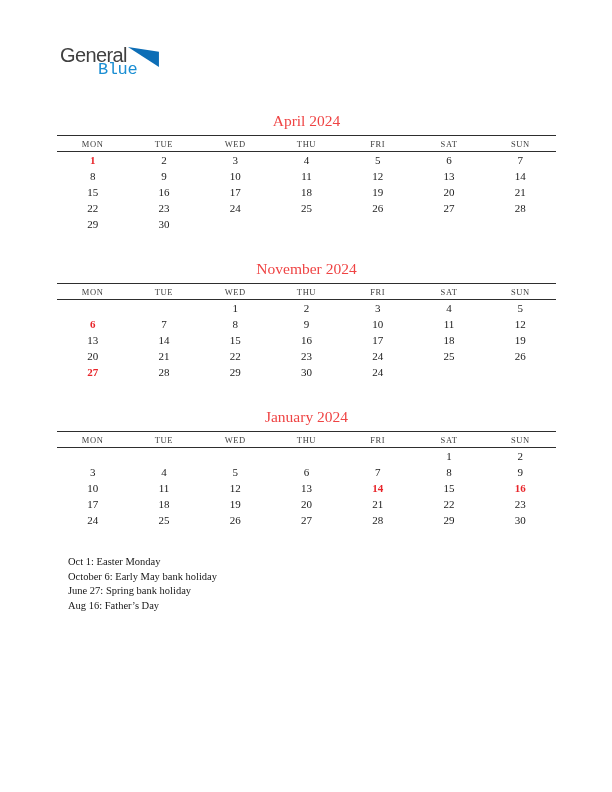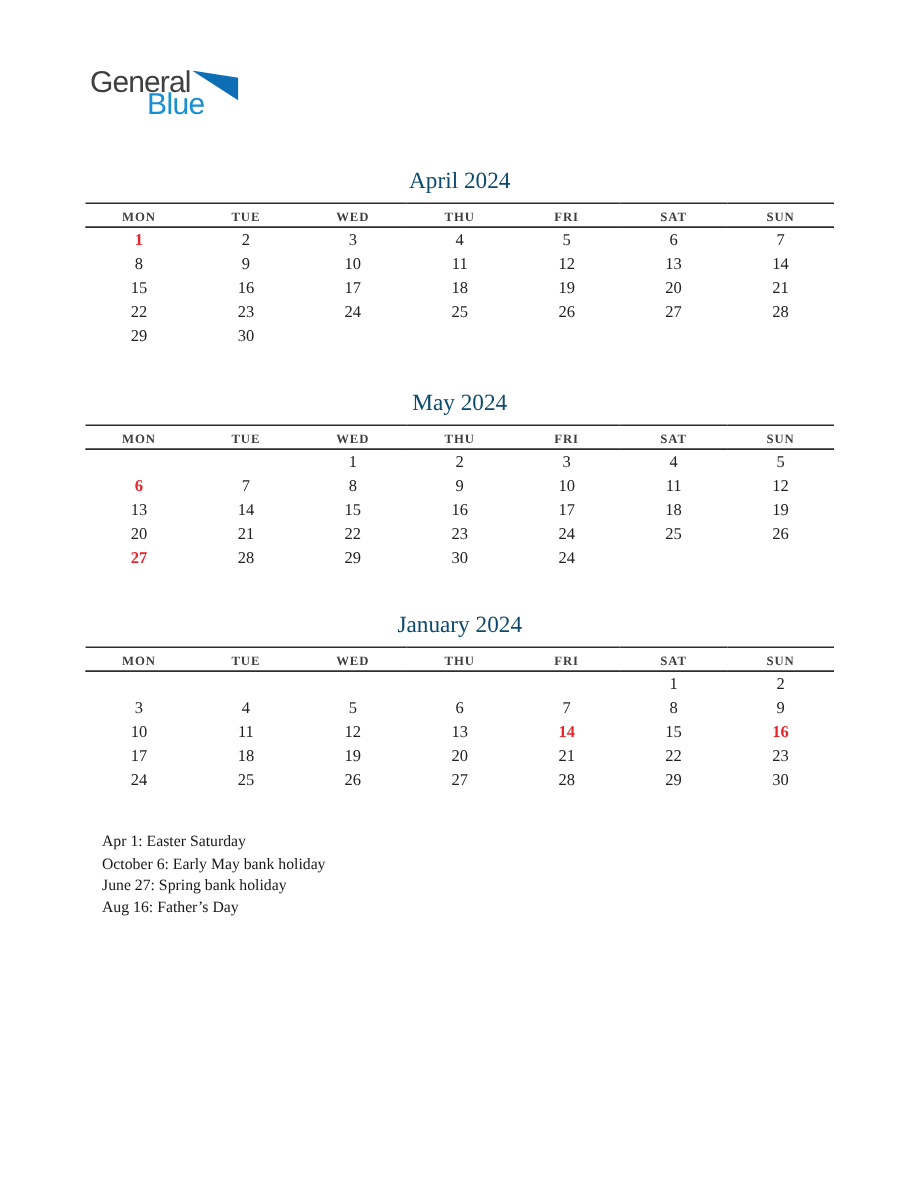--- a/index.html
+++ b/index.html
@@ -24,40 +24,40 @@
     font-family:"Liberation Sans", sans-serif;
     font-size:20px; line-height:21px; letter-spacing:-0.6px;
     color:#404040; font-weight:500;
   }
   .logo-triangle {
     width:31px; height:20px; margin:2px 0 0 1px;
     background:var(--brand-triangle);
     clip-path:polygon(0 0, 100% 24%, 100% 100%);
   }
   .logo-blue {
-    font-family:Liberation Sans, sans-serif;
-    font-size:20px; line-height:20px; letter-spacing:-0.4px;
+    font-family:Liberation Mono, monospace;
+    font-size:17px; line-height:20px; letter-spacing:-0.4px;
     color:var(--brand-blue); margin:-7px 0 16px 38px; font-weight:500;
   }
   .doc-title { text-align:right; font-size:24px; line-height:30px; color:#000; }
 
   
   .months { position:absolute; left:57px; top:112px; width:499px; }
   .month { margin:0 0 28px 0; }
   .month-title {
     margin:0 0 5px 0; text-align:center;
-    font-size:15.5px; line-height:18px; font-weight:500; color:#0c4a6e;
+    font-size:15.5px; line-height:18px; font-weight:500; color:#ef4444;
   }
   table.cal { width:100%; border-collapse:collapse; table-layout:fixed; }
   table.cal thead tr {
     border-top:1px solid #2e2e2e;
     border-bottom:1px solid #2e2e2e;
   }
   table.cal th {
-    font-size:8.5px; font-weight:bold; letter-spacing:0.6px;
+    font-size:8.5px; font-weight:normal; letter-spacing:0.6px;
     color:#3d3d3d; height:15px; padding:0; text-align:center;
   }
   table.cal td {
     font-size:11px; text-align:center; height:16px; padding:0;
     color:#212121; line-height:16px;
   }
   table.cal td.red { color:var(--holiday-red); font-weight:bold; }
 
   
   .holidays {
@@ -141,21 +141,21 @@
               <td></td>
               <td></td>
               <td></td>
               <td></td>
               <td></td>
             </tr>
           </tbody>
         </table>
       </section>
       <section class="month">
-        <h2 class="month-title">May 2024</h2>
+        <h2 class="month-title">November 2024</h2>
         <table class="cal">
           <thead>
             <tr>
               <th>MON</th>
               <th>TUE</th>
               <th>WED</th>
               <th>THU</th>
               <th>FRI</th>
               <th>SAT</th>
               <th>SUN</th>
@@ -269,19 +269,19 @@
               <td>28</td>
               <td>29</td>
               <td>30</td>
             </tr>
           </tbody>
         </table>
       </section>
     </div>
 
   <ul class="holidays">
-      <li>Apr 1: Easter Saturday</li>
+      <li>Oct 1: Easter Monday</li>
       <li>October 6: Early May bank holiday</li>
       <li>June 27: Spring bank holiday</li>
       <li>Aug 16: Father’s Day</li>
     </ul>
 
 </div>
 
 </body></html>

